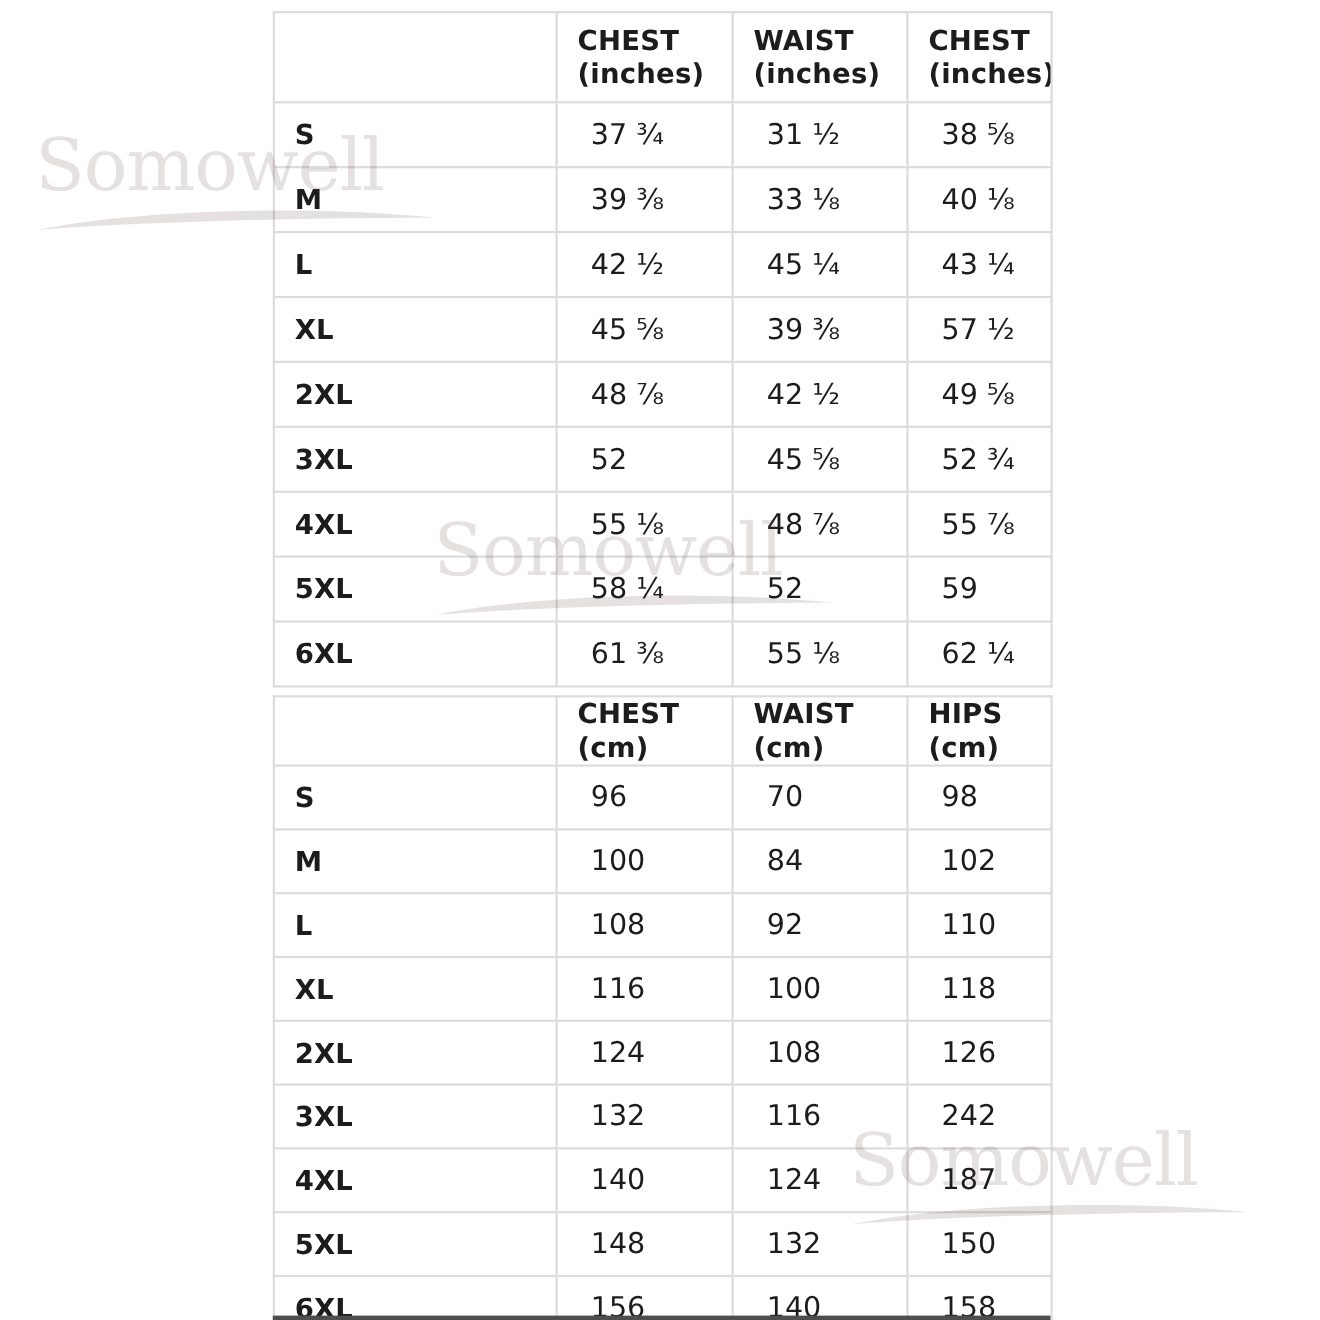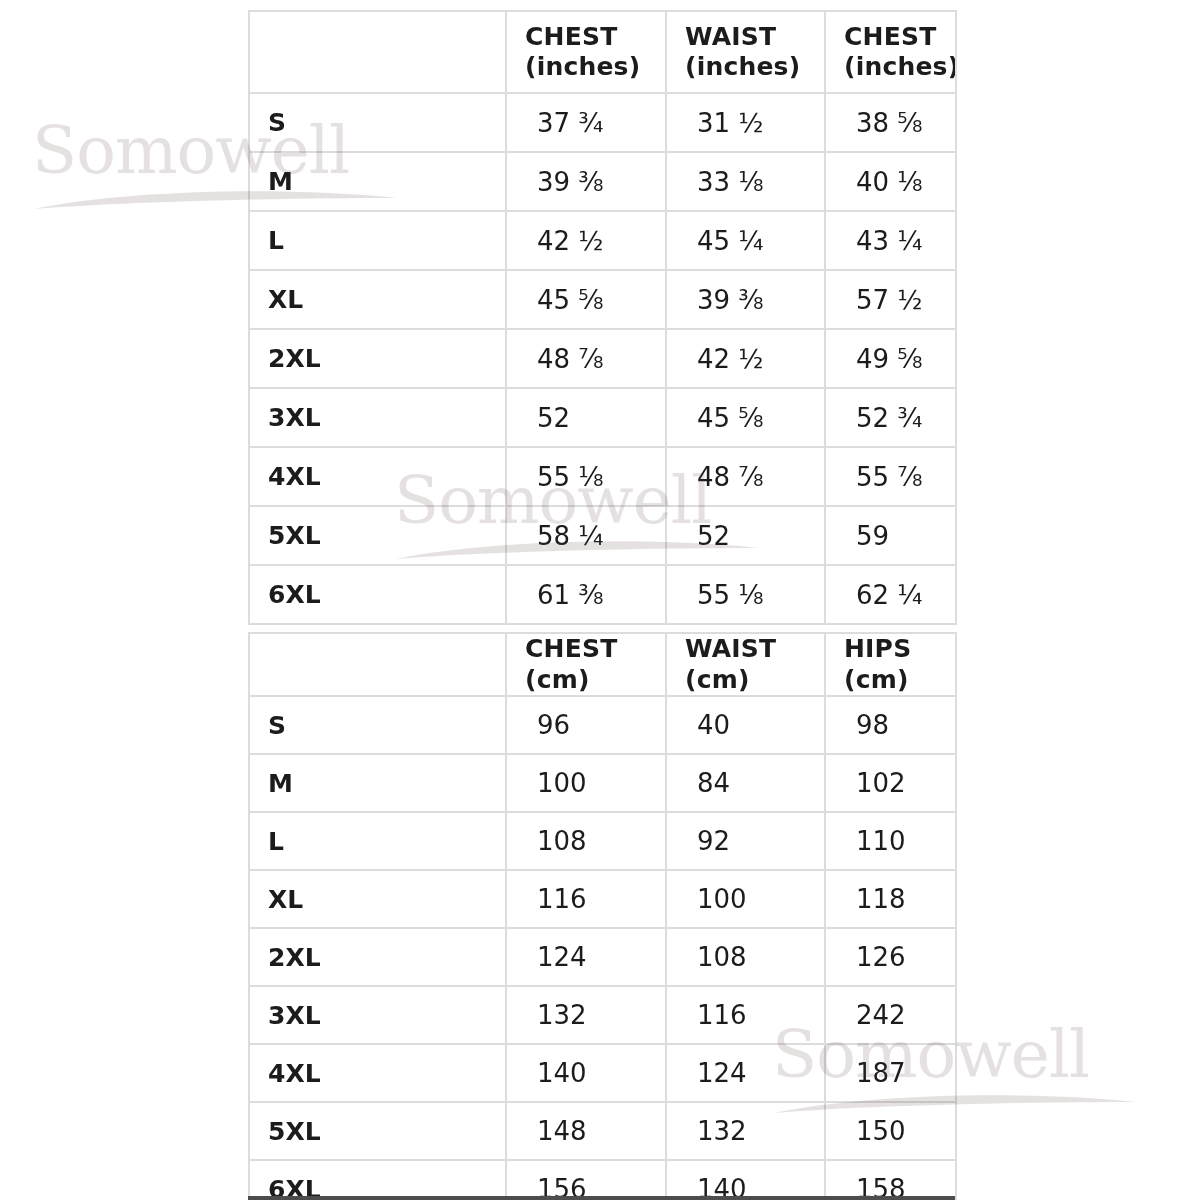--- a/index.html
+++ b/index.html
@@ -188,21 +188,21 @@
         <th></th>
         <th>CHEST (cm)</th>
         <th>WAIST (cm)</th>
         <th>HIPS (cm)</th>
       </tr>
     </thead>
     <tbody>
         <tr>
     <td class="size-label">S</td>
     <td class="size-value">96</td>
-    <td class="size-value">40</td>
+    <td class="size-value">70</td>
     <td class="size-value">98</td>
   </tr>
         <tr>
     <td class="size-label">M</td>
     <td class="size-value">100</td>
     <td class="size-value">84</td>
     <td class="size-value">102</td>
   </tr>
         <tr>
     <td class="size-label">L</td>

